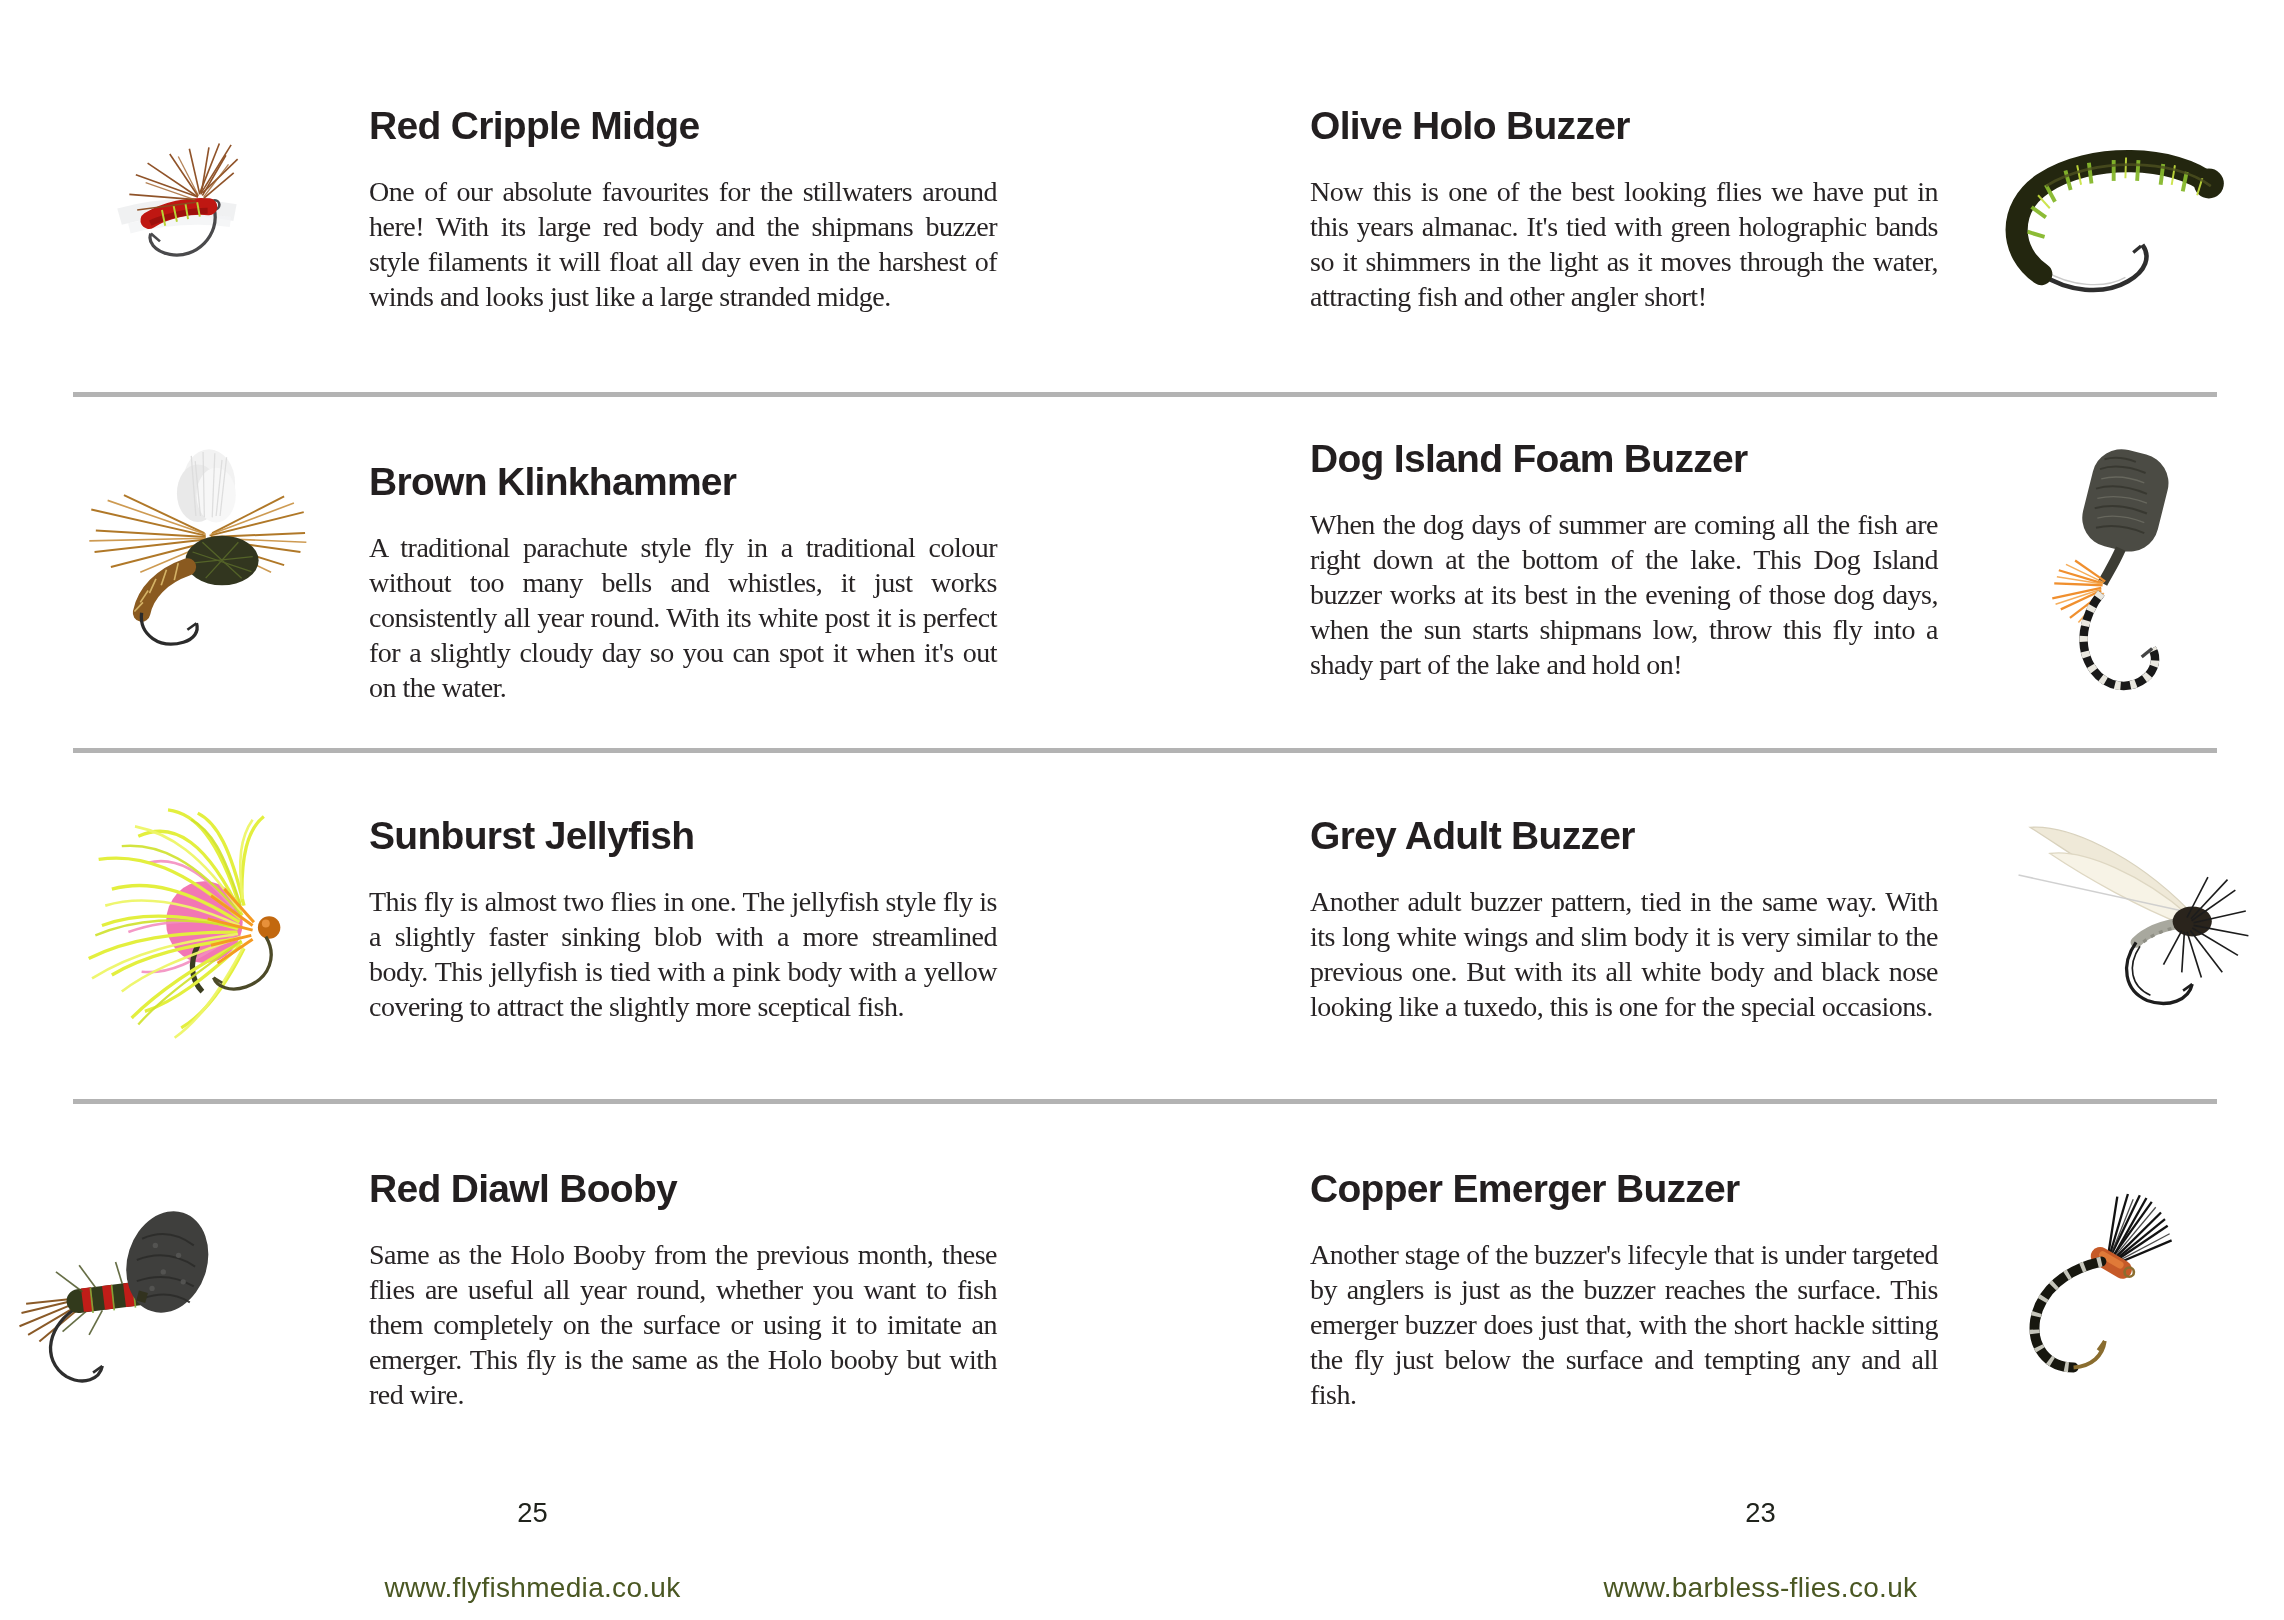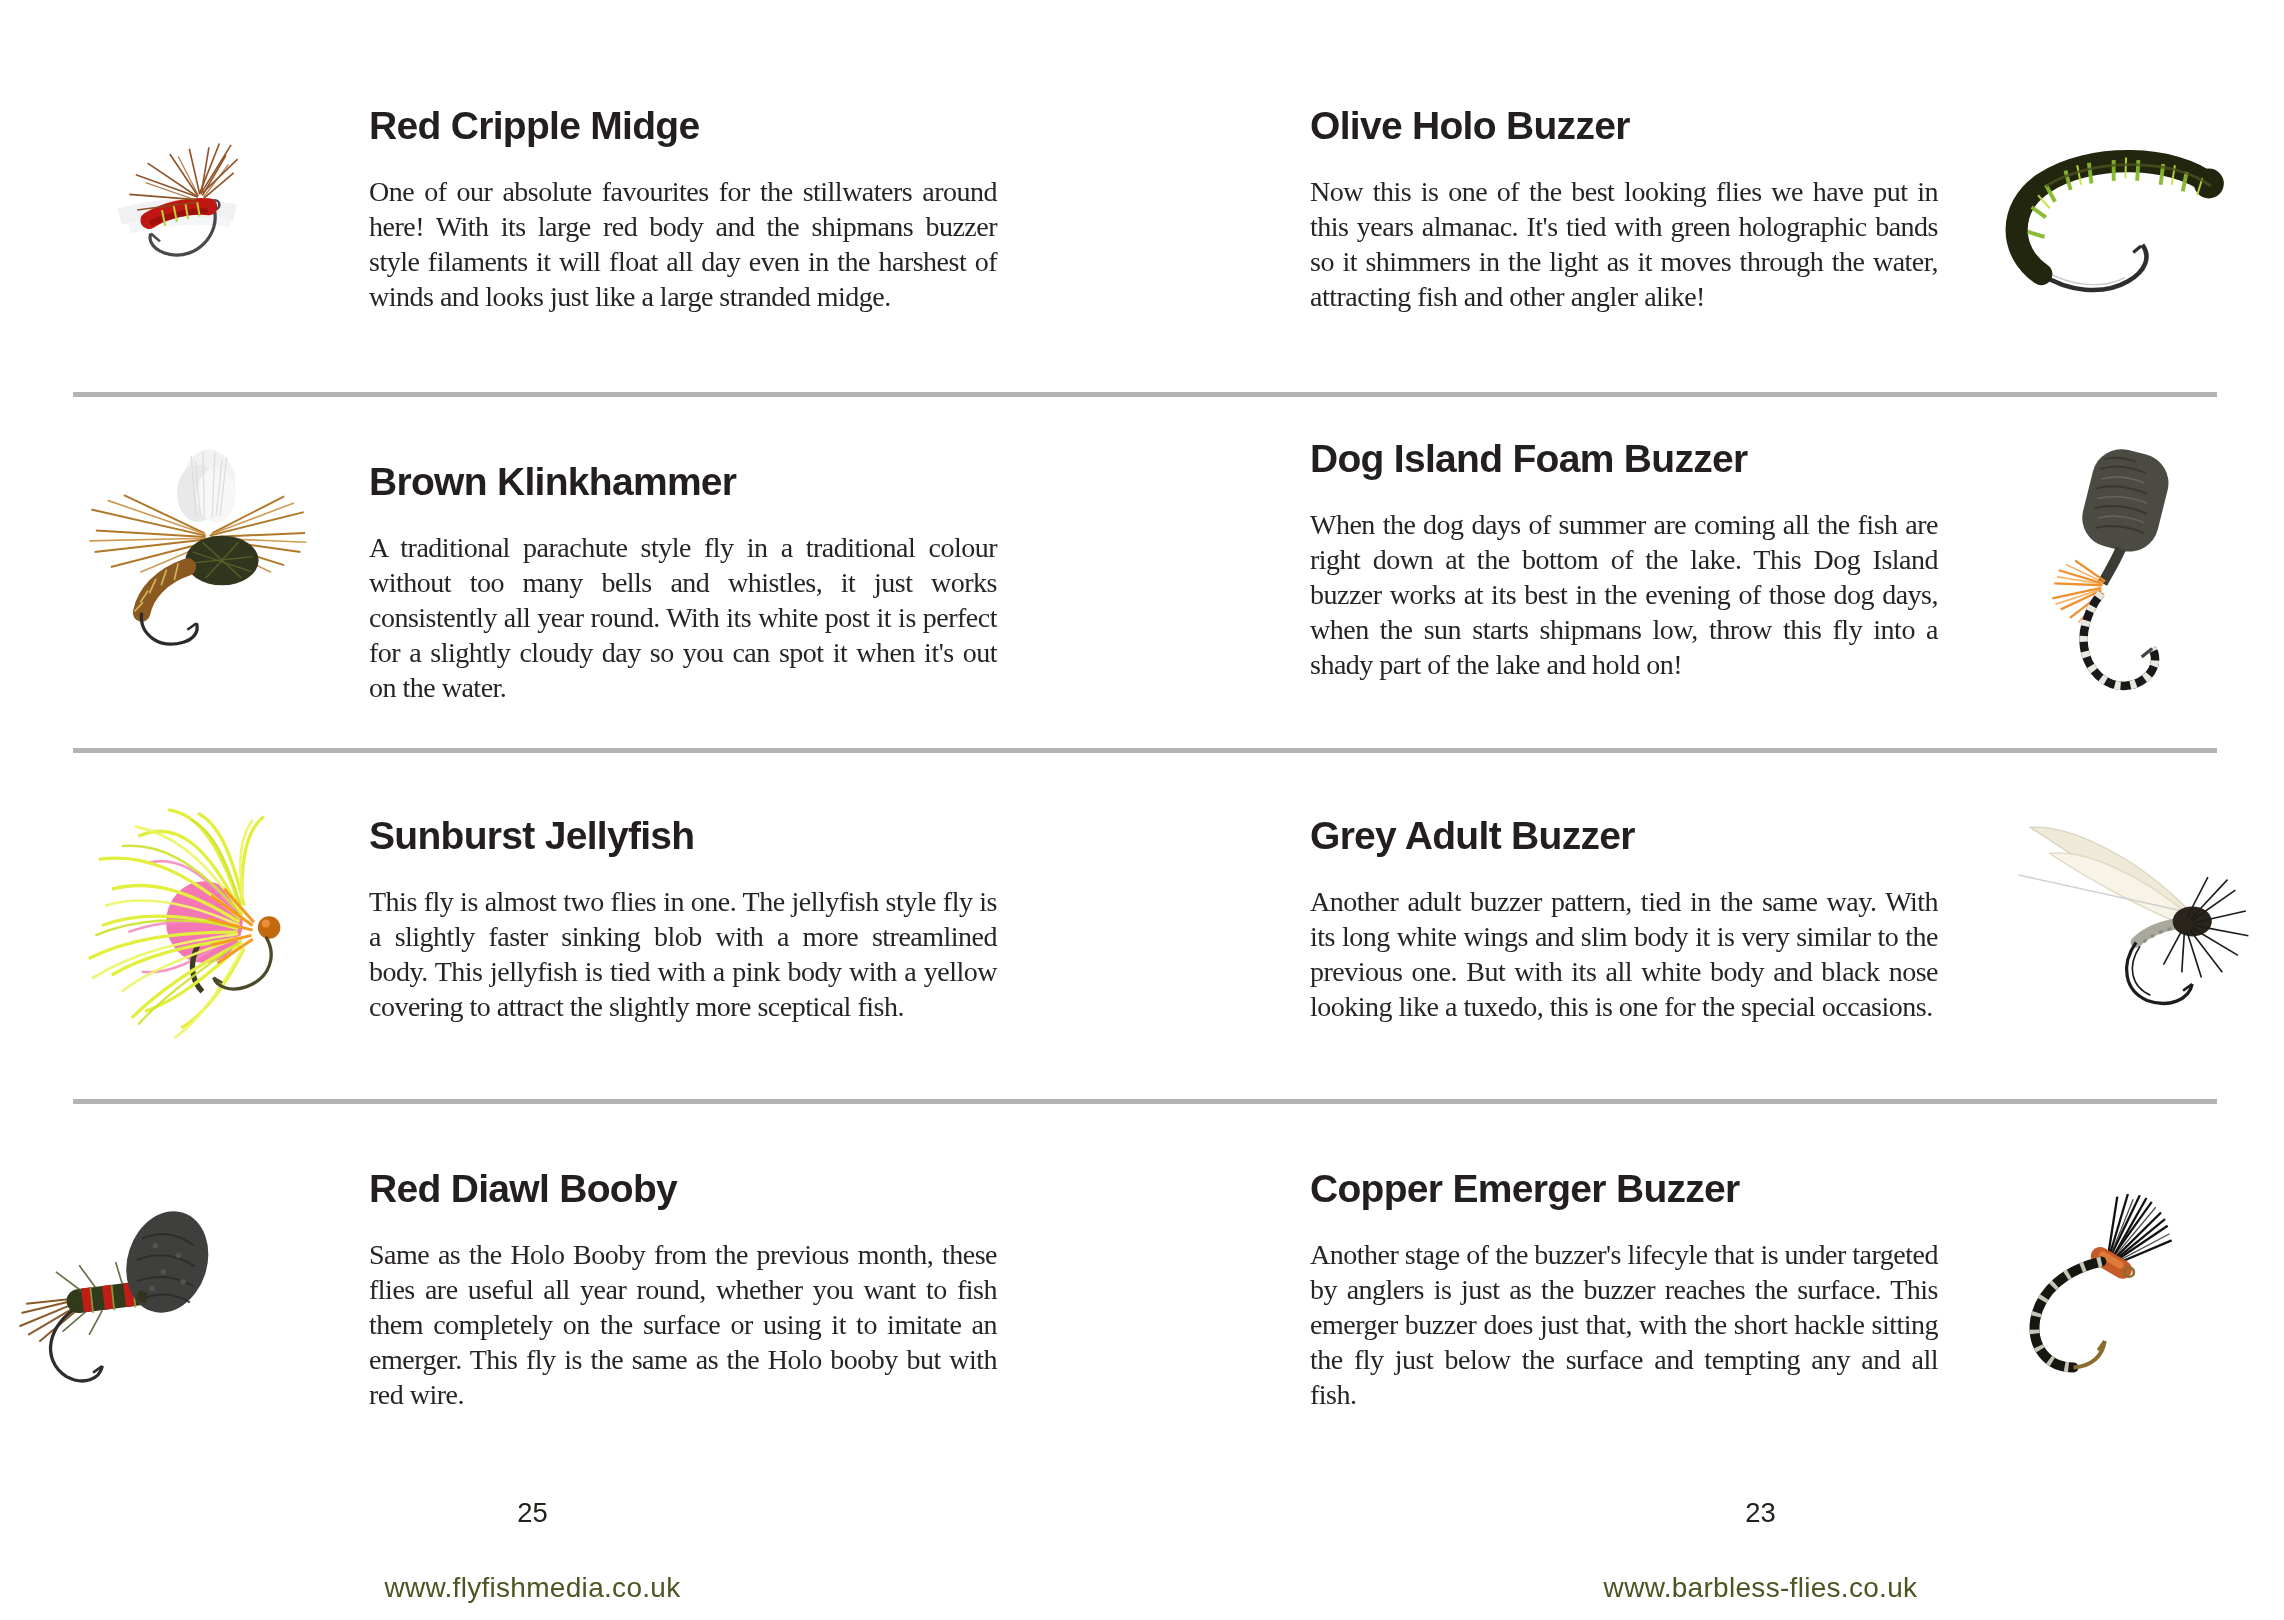--- a/index.html
+++ b/index.html
@@ -97,21 +97,21 @@
     </g>
   </svg>
 
   <div class="entry" style="left:369px;top:105px">
     <h2>Red Cripple Midge</h2>
     <p>One of our absolute favourites for the stillwaters around here! With its large red body and the shipmans buzzer style filaments it will float all day even in the harshest of winds and looks just like a large stranded midge.</p>
   </div>
 
   <div class="entry" style="left:1310px;top:105px">
     <h2>Olive Holo Buzzer</h2>
-    <p>Now this is one of the best looking flies we have put in this years almanac. It's tied with green holographic bands so it shimmers in the light as it moves through the water, attracting fish and other angler alike!</p>
+    <p>Now this is one of the best looking flies we have put in this years almanac. It's tied with green holographic bands so it shimmers in the light as it moves through the water, attracting fish and other angler short!</p>
   </div>
 
   <svg class="fly" style="left:1976px;top:147px" width="261" height="176" viewBox="0 0 390 270">
     <path d="M95,195 C135,222 190,228 228,206 C256,190 263,168 250,150" stroke="#2e2e2e" stroke-width="7" fill="none"></path>
     <path d="M248,152 L236,162" stroke="#2e2e2e" stroke-width="5"></path>
     <path d="M100,190 C140,214 192,218 224,200" stroke="#bdbdbd" stroke-width="2" fill="none" opacity="0.8"></path>
     <path d="M355,58 C300,12 170,8 98,56 C42,94 46,162 95,195" stroke="#23260f" stroke-width="34" fill="none" stroke-linecap="round"></path>
     <circle cx="352" cy="56" r="23" fill="#23260f"></circle>
     <g stroke="#86b82c" stroke-width="6" fill="none" opacity="0.95">
       <path d="M318,38 l-6,30"></path>

